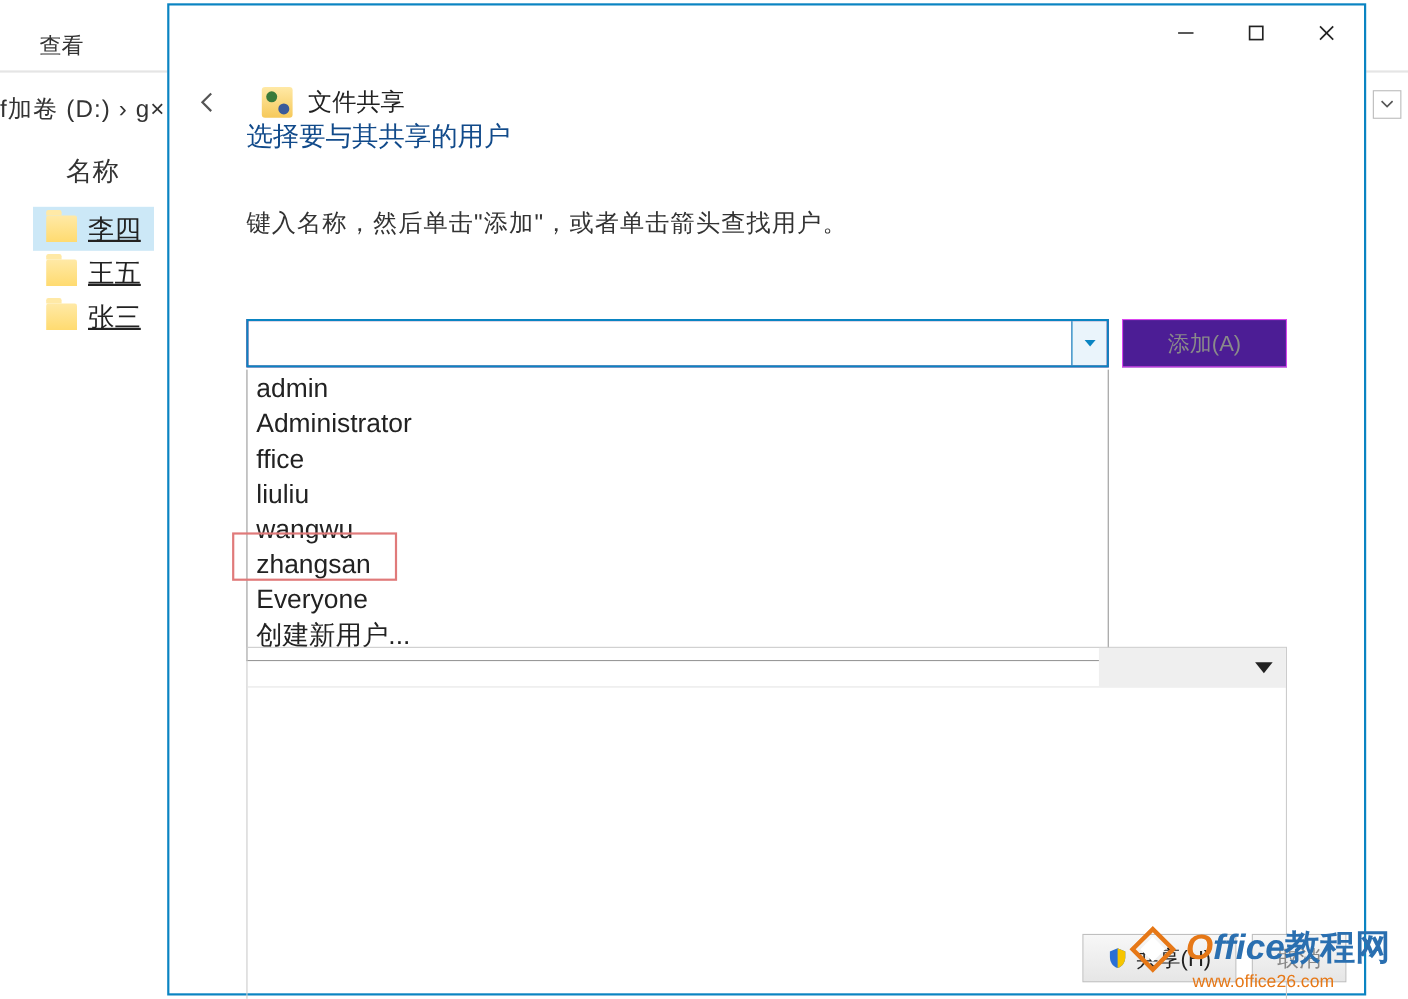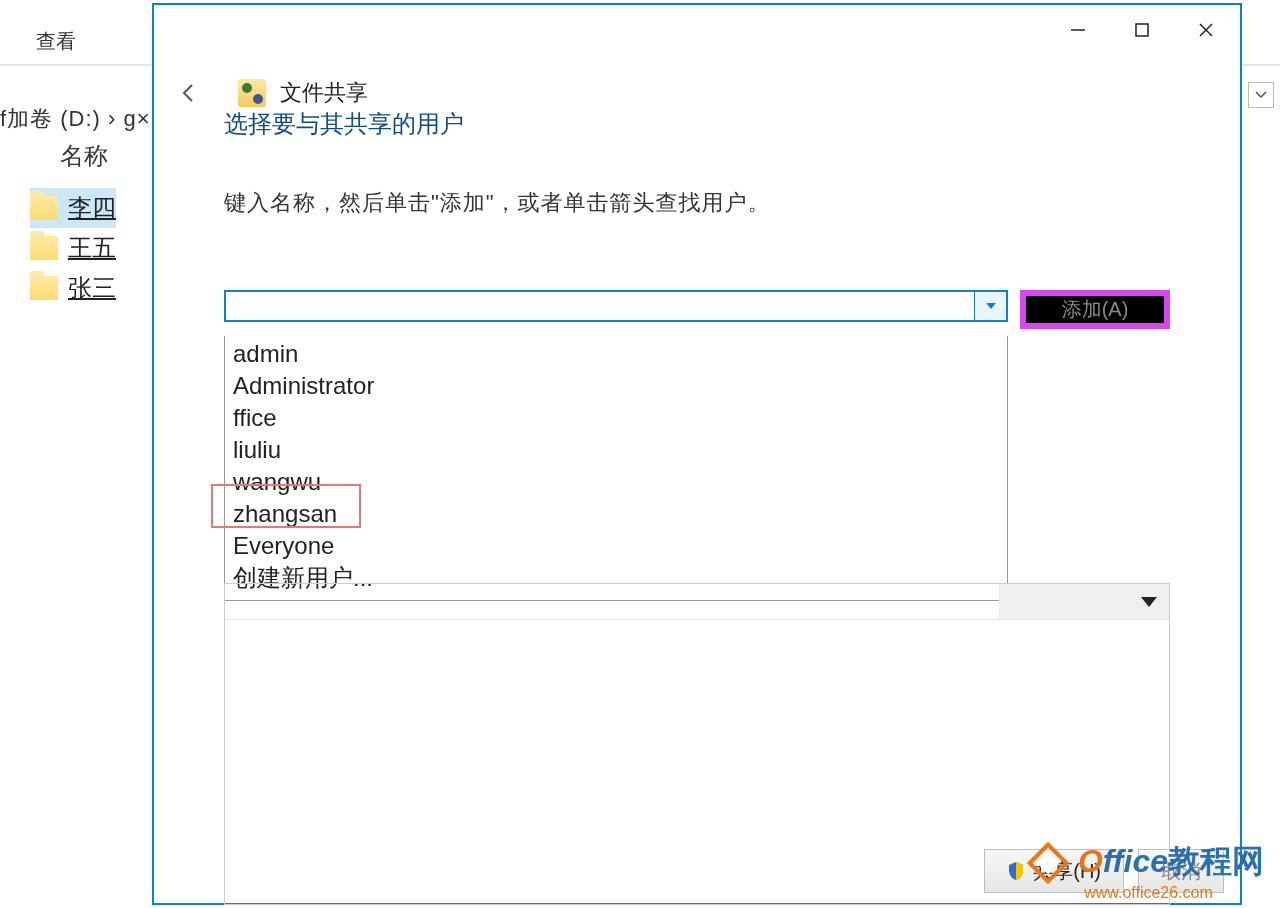--- a/index.html
+++ b/index.html
@@ -2,26 +2,26 @@
 <html><head>
   <meta charset="utf-8">
   <style>
     * { box-sizing: border-box; margin: 0; padding: 0; font-family: "Microsoft YaHei", "Segoe UI", sans-serif; }
     body { width: 1280px; height: 908px; background: #fff; position: relative; overflow: hidden; }
 
     
     .explorer-bg { position: absolute; top: 0; left: 0; right: 0; bottom: 0; background: #fff; }
     .explorer-tab { position: absolute; top: 28px; left: 36px; font-size: 20px; color: #333; }
     .explorer-tabline { position: absolute; top: 64px; left: 0; right: 0; height: 2px; background: #e5e5e5; }
-    .explorer-path { position: absolute; top: 84px; left: 0; font-size: 22px; color: #333; letter-spacing: 1px; margin-top: 20px; }
+    .explorer-path { position: absolute; top: 84px; left: 0; font-size: 22px; color: #333; letter-spacing: 1px; }
     .explorer-right-dd { position: absolute; top: 82px; right: 6px; width: 26px; height: 26px; border: 1px solid #bbb; background: #fff; display:flex; align-items:center; justify-content:center; }
     .explorer-right-dd svg { width: 12px; height: 8px; fill: #555; }
     .explorer-col-name { position: absolute; top: 140px; left: 36px; font-size: 24px; color: #333; margin-left: 24px; }
     .folder-list { position: absolute; top: 188px; left: 30px; }
-    .folder-row { display: flex; align-items: center; height: 40px; padding: 0 0; gap: 10px; }
+    .folder-row { display: flex; align-items: center; height: 40px; padding: 0 12px; gap: 10px; }
     .folder-row.selected { background: #cce8f7; }
     .folder-icon { width: 28px; height: 24px; background: linear-gradient(#ffe9a6,#ffdb70); border-radius: 2px 2px 0 0; position: relative; }
     .folder-icon:before { content:""; position:absolute; top:-5px; left:0; width:14px; height:5px; background:#ffe9a6; border-radius:2px 2px 0 0;}
     .folder-label { font-size: 24px; color: #222; text-decoration: underline; }
 
     
     .dialog { position: absolute; top: 3px; left: 152px; width: 1090px; height: 902px; border: 2px solid #0a84c2; background: #fff; }
     .titlebar { height: 50px; display: flex; justify-content: flex-end; align-items: center; padding-right: 6px; gap: 8px; }
     .win-btn { width: 56px; height: 40px; display: flex; align-items:center; justify-content:center; }
     .win-btn svg { width: 18px; height: 18px; stroke: #222; stroke-width: 1.5; fill: none; }
@@ -32,25 +32,25 @@
     .app-icon { width: 28px; height: 28px; background: linear-gradient(#ffe9a6,#f6c95a); border-radius:3px; position:relative; margin-left: 20px;}
     .app-icon:after{ content:""; position:absolute; left:4px; top:4px; width:10px; height:10px; background:#3a7a3a; border-radius:50%;}
     .app-icon:before{ content:""; position:absolute; right:3px; bottom:3px; width:10px; height:10px; background:#3a5a9a; border-radius:50%;}
     .dlg-apptitle { font-size: 22px; color: #222; }
 
     .dlg-body { padding: 0 70px; }
     .dlg-title { color: #114a8a; font-size: 24px; font-weight: 400; }
     .dlg-subtitle { font-size: 22px; color: #333; margin-top: 48px; letter-spacing: 1px; }
 
     .picker-row { display:flex; gap: 12px; margin-top: 72px; align-items:stretch; }
-    .picker-input-wrap { flex:1; display:flex; border: 2px solid #0a84c2; height: 32px; background:#701a75; position:relative; }
+    .picker-input-wrap { flex:1; display:flex; border: 2px solid #0a84c2; height: 44px; background:#701a75; position:relative; }
     .picker-input { flex:1; border:none; outline:none; font-size:20px; padding: 0 10px; }
     .picker-dd { width: 32px; border-left: 1px solid #0a84c2; display:flex; align-items:center; justify-content:center; background:#eaf4fb; }
     .picker-dd svg { width:12px; height:8px; fill:#0a84c2; }
-    .add-btn { width: 150px; border:6px solid #d946ef; background:#000000; color:#8a8a8a; font-size:20px; display:flex; align-items:center; justify-content:center; }
+    .add-btn { width: 150px; border:1px solid #d946ef; background:#4c1d95; color:#8a8a8a; font-size:20px; display:flex; align-items:center; justify-content:center; }
 
     .dropdown-list { position:absolute; top: 44px; left:-2px; right:-2px; border: 1px solid #999; border-top:none; background:#fff; padding: 2px 0 6px 0; }
     .dropdown-item { font-size: 24px; color:#222; padding: 1px 8px; line-height: 30px; }
     .highlight-box { position:absolute; border: 2px solid #e07a7a; pointer-events:none; }
 
     .lower-panel { margin-top: 254px; border:1px solid #ccc; height: 322px; position:relative; }
     .lower-header { height: 36px; border-bottom: 1px solid #e5e5e5; display:flex; }
     .lower-header-right { margin-left:auto; width: 170px; background:#efefef; display:flex; align-items:center; justify-content:flex-end; padding-right:12px; }
     .caret-down { width:0; height:0; border-left:8px solid transparent; border-right:8px solid transparent; border-top:10px solid #222; }
 

